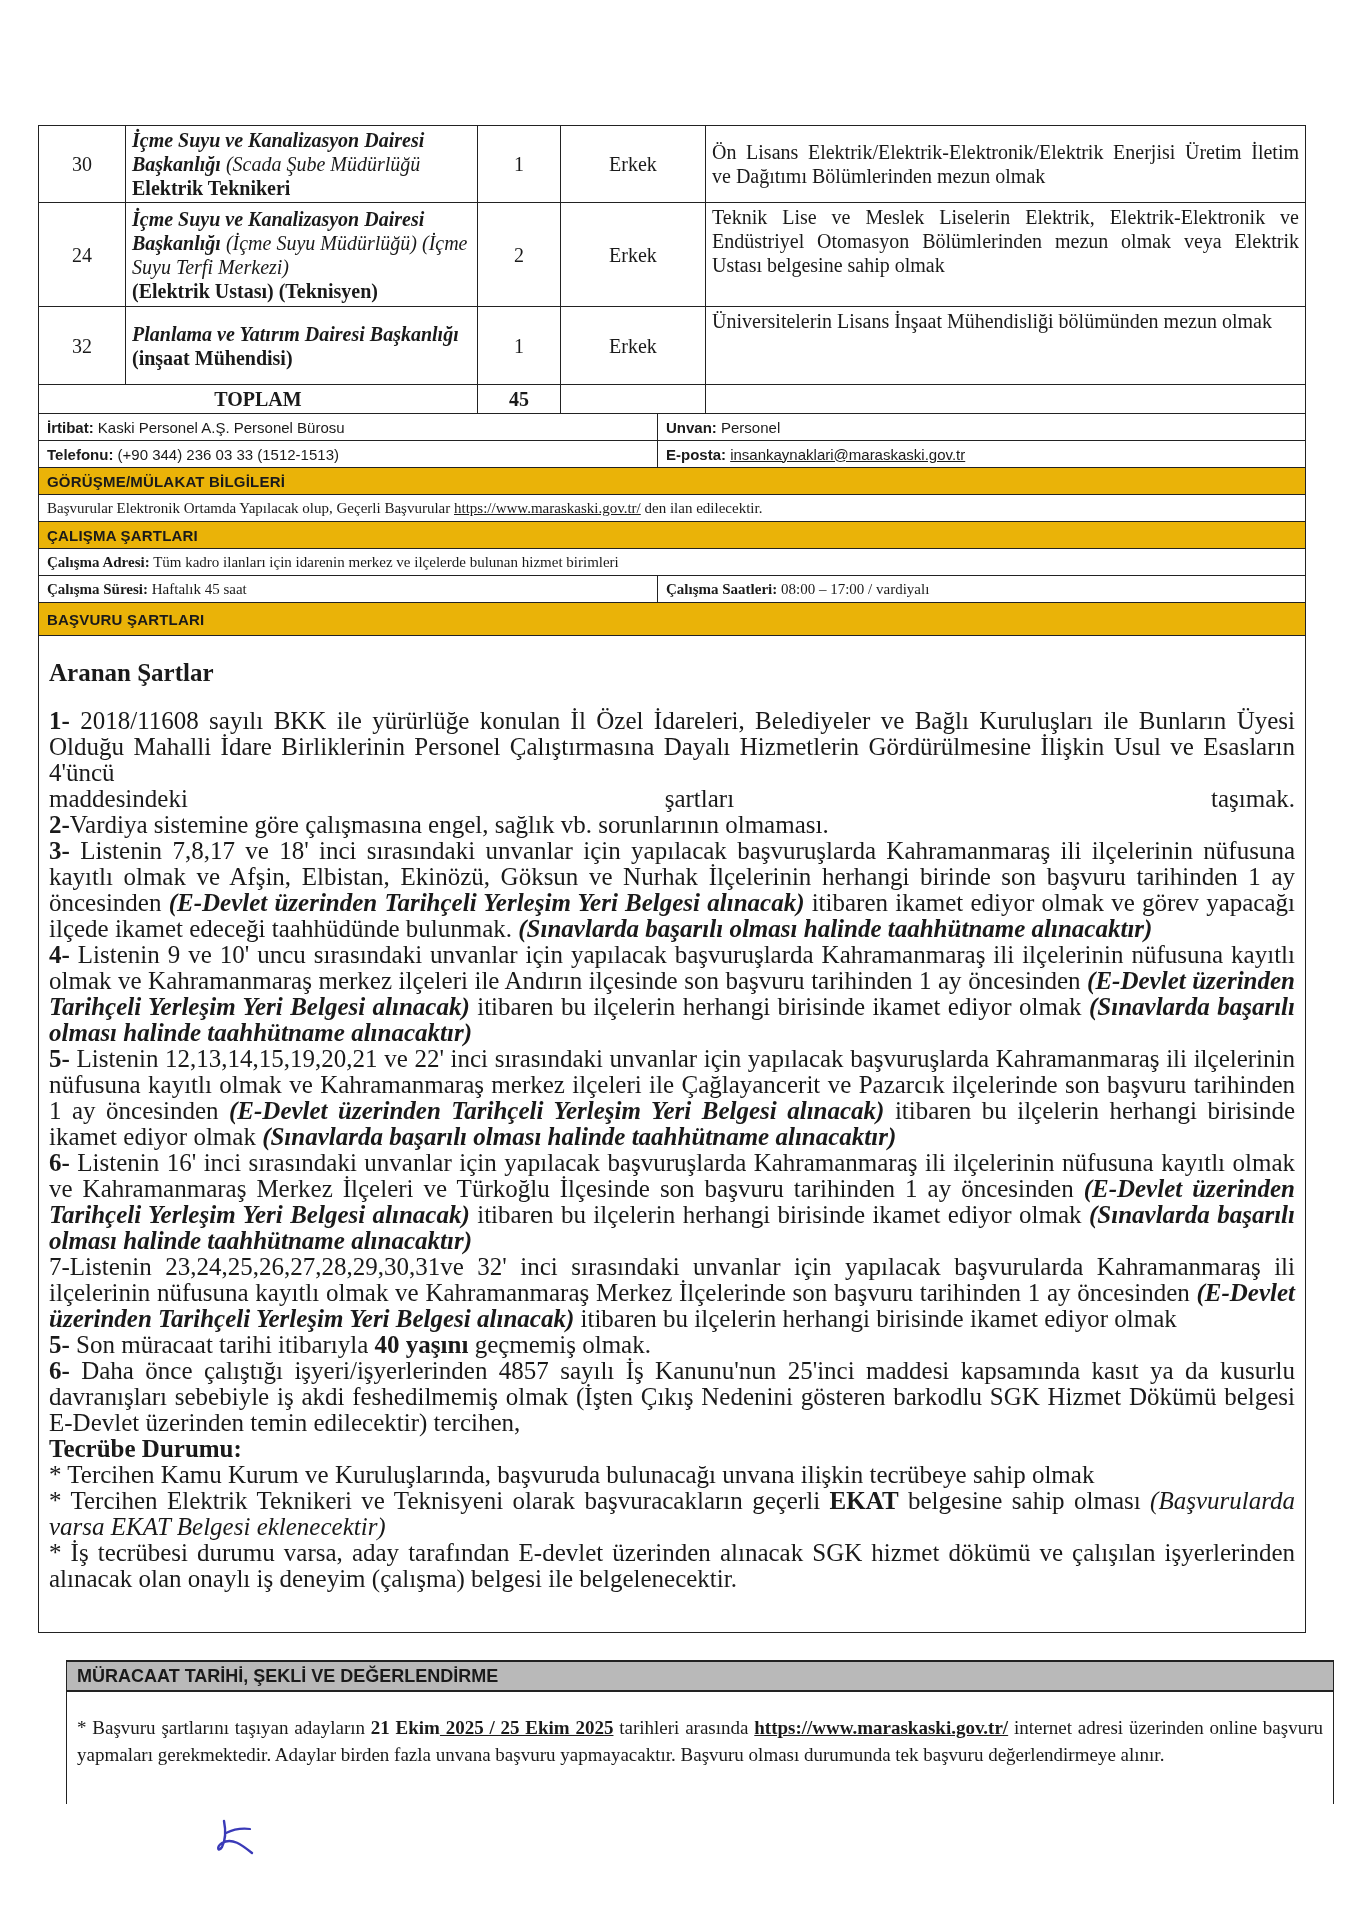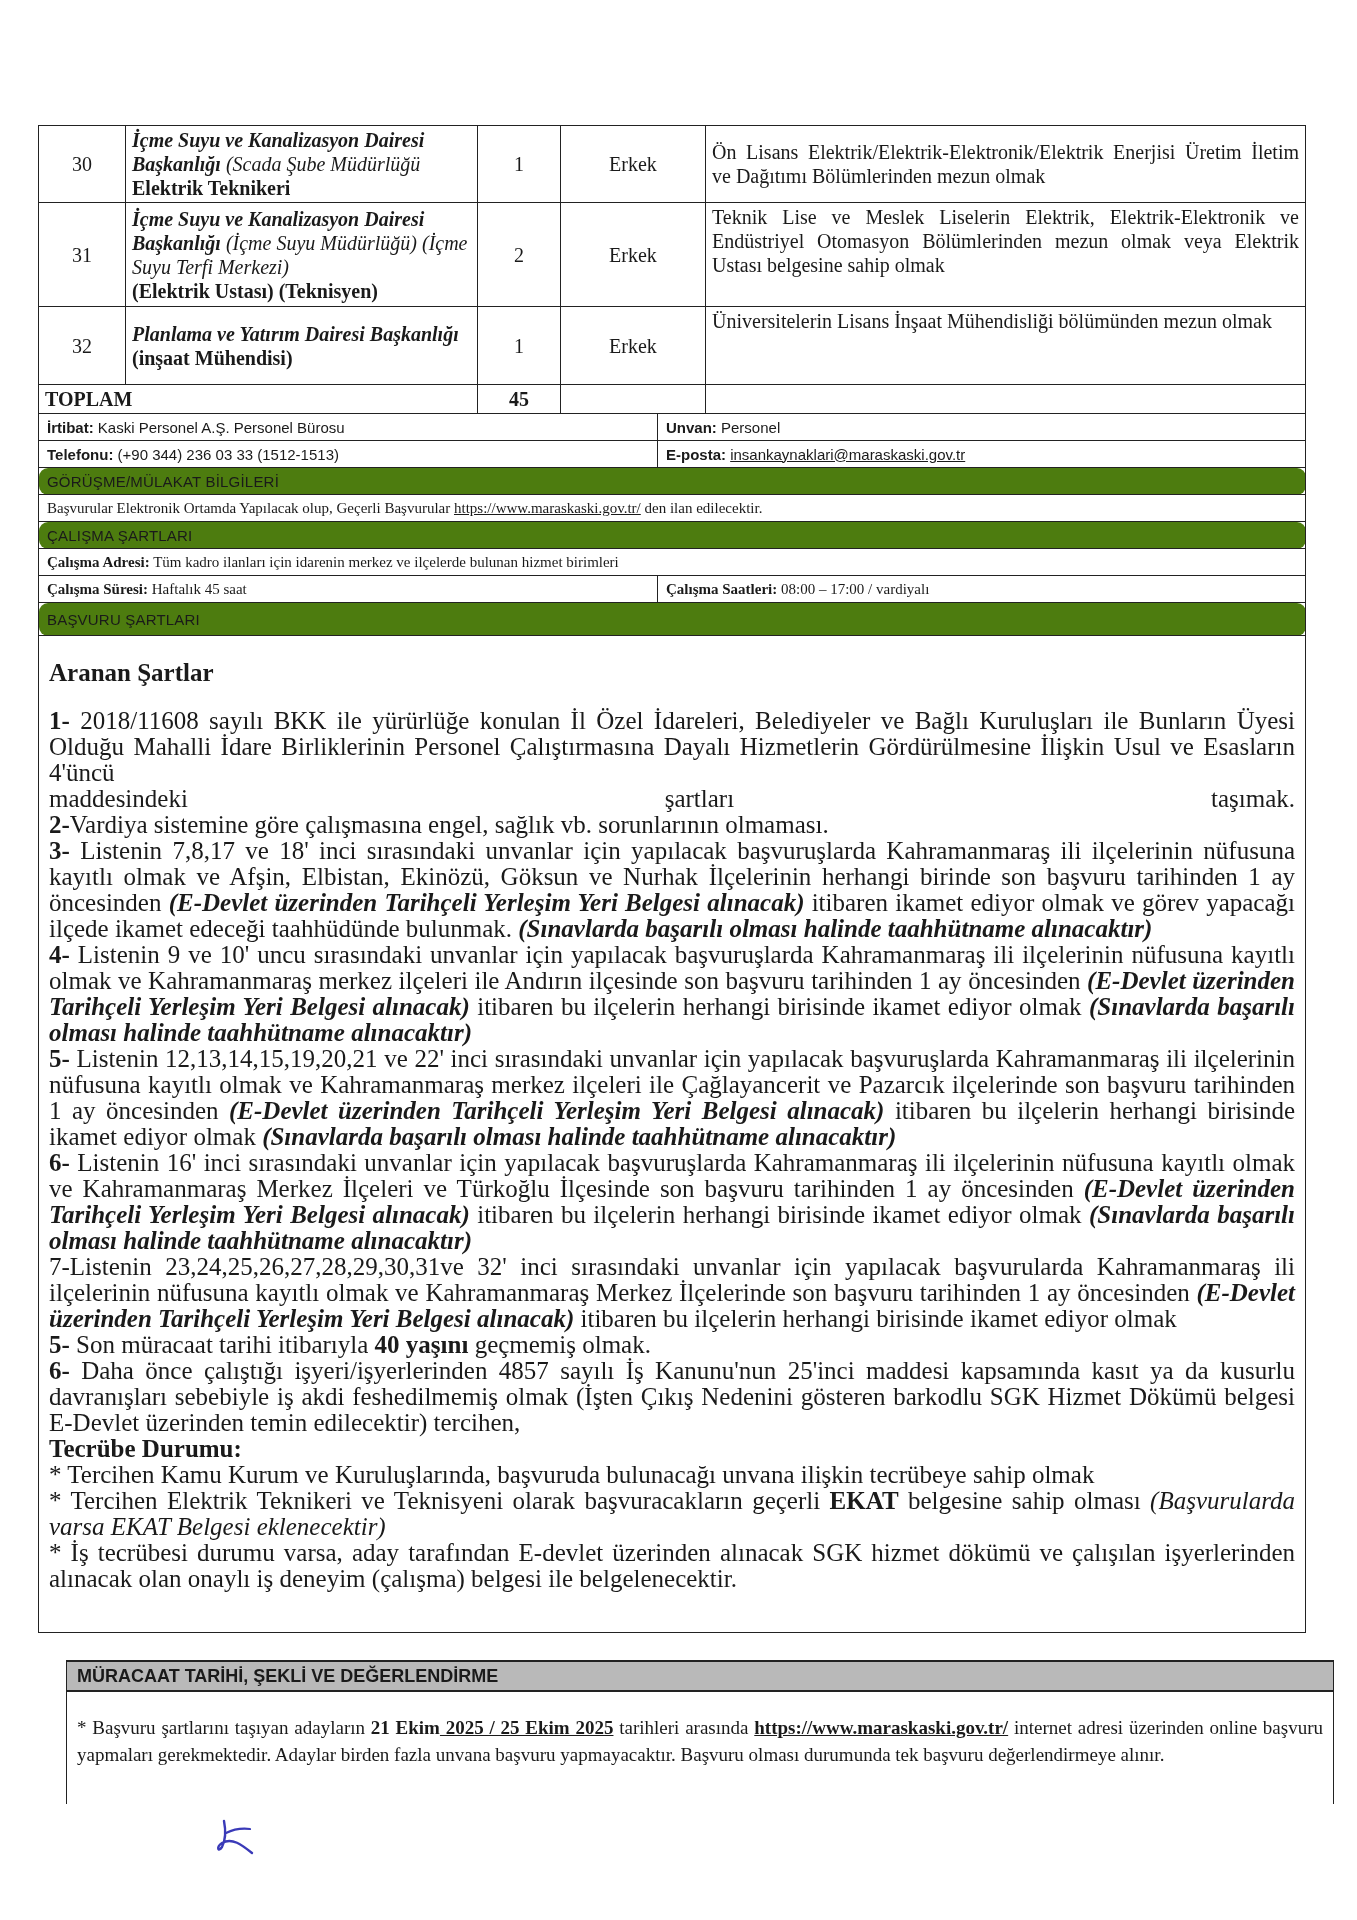--- a/index.html
+++ b/index.html
@@ -9,28 +9,28 @@
     table.pos td { border: 1.6px solid #222; padding: 2px 6px; vertical-align: middle; font-size: 20px; line-height: 24px; }
     .c-no { width: 74px; text-align: center; }
     .c-unit { width: 339px; }
     .c-cnt { width: 70px; text-align: center; }
     .c-gen { width: 132px; text-align: center; }
     .c-req { text-align: justify; }
     .unit-b { font-weight: bold; font-style: italic; }
     .unit-i { font-style: italic; }
     .unit-bn { font-weight: bold; margin-top: 36px; }
     .row-total td { height: 24px; padding: 0 6px; }
-    .total-label { font-weight: bold; font-size: 21px; }
+    .total-label { font-weight: bold; font-size: 21px; text-align: center; }
     .total-val { font-weight: bold; text-align: center; }
     table.info { border-collapse: collapse; width: 1268px; table-layout: fixed; margin-top: -1px; }
     table.info td { border: 1.6px solid #222; padding: 1px 8px; font-size: 15px; line-height: 23px; font-family: "Liberation Sans", sans-serif; height: 24px; }
     table.info td.half { width: 602px; }
     .lbl { font-weight: bold; }
     .email { text-decoration: underline; }
-    .section { background: #4d7c0f; font-weight: normal; font-size: 19px; letter-spacing: 0.2px; border-radius: 9px; }
+    .section { background: #eab308; font-weight: bold; font-size: 19px; letter-spacing: 0.2px; }
     .serifcell { font-family: "Liberation Serif", serif !important; }
     .box { border: 1.6px solid #222; border-top: none; padding: 6px 10px 4px 10px; font-size: 25px; line-height: 26px; text-align: justify; }
     .box p { margin: 0; }
     .h-aranan { font-weight: bold; margin: 18px 0 22px 0 !important; }
     .bi { font-weight: bold; font-style: italic; }
     .it { font-style: italic; }
     .b { font-weight: bold; }
     .split { display: flex; justify-content: space-between; }
     .sec2 { position: absolute; left: 38px; top: 1660px; width: 1268px; margin-left: 28px; }
     .sec2 .head { background: #b9b9b9; border: 1.6px solid #222; border-width: 2px 1.6px 2px 1.6px; font-family: "Liberation Sans", sans-serif; font-weight: bold; font-size: 18px; padding: 2px 10px; height: 24px; line-height: 24px; }
@@ -48,21 +48,21 @@
       <td class="c-no">30</td>
       <td class="c-unit">
         <span class="unit-b">İçme Suyu ve Kanalizasyon Dairesi Başkanlığı</span><span class="unit-i"> (Scada Şube Müdürlüğü</span><br>
         <span class="unit-bn">Elektrik Teknikeri</span>
       </td>
       <td class="c-cnt">1</td>
       <td class="c-gen">Erkek</td>
       <td class="c-req">Ön Lisans Elektrik/Elektrik-Elektronik/Elektrik Enerjisi Üretim İletim ve Dağıtımı Bölümlerinden mezun olmak</td>
     </tr>
     <tr style="height:104px">
-      <td class="c-no">31</td>
+      <td class="c-no">24</td>
       <td class="c-unit">
         <span class="unit-b">İçme Suyu ve Kanalizasyon Dairesi Başkanlığı</span><span class="unit-i"> (İçme Suyu Müdürlüğü) (İçme Suyu Terfi Merkezi)</span><br>
         <span class="unit-bn">(Elektrik Ustası) (Teknisyen)</span>
       </td>
       <td class="c-cnt">2</td>
       <td class="c-gen">Erkek</td>
       <td class="c-req" style="vertical-align:top">Teknik Lise ve Meslek Liselerin Elektrik, Elektrik-Elektronik ve Endüstriyel Otomasyon Bölümlerinden mezun olmak veya Elektrik Ustası belgesine sahip olmak</td>
     </tr>
     <tr style="height:78px">
       <td class="c-no">32</td>

